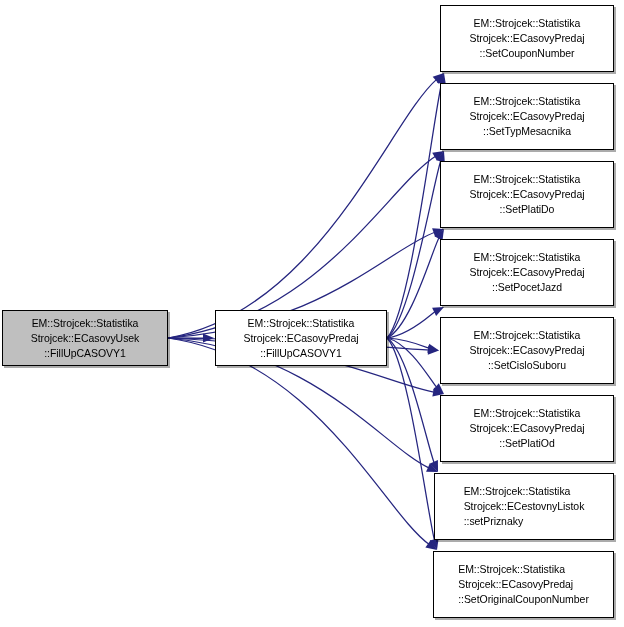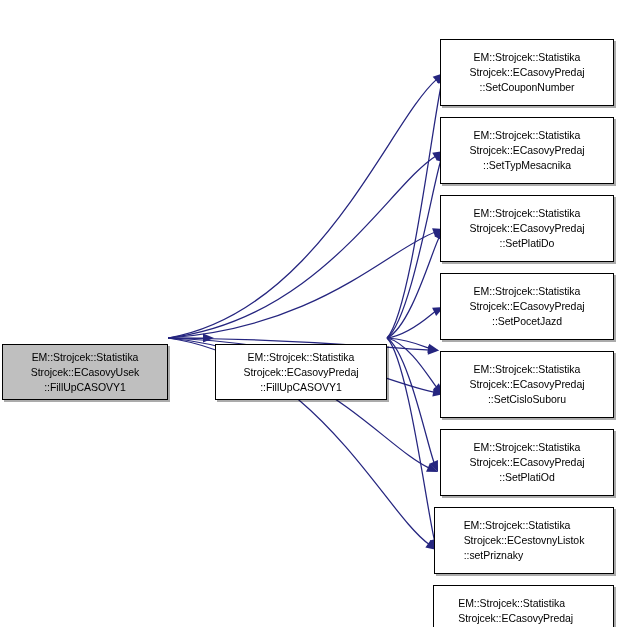--- a/index.html
+++ b/index.html
@@ -25,21 +25,20 @@
   .node {
     position: absolute;
     box-sizing: border-box;
     border: 1px solid #000000;
     background: #ffffff;
     box-shadow: 2px 2px 0 rgba(0,0,0,0.33);
     display: flex;
     align-items: center;
     justify-content: center;
     z-index: 5;
-    margin-top: 34px;
   }
   .node .label {
     font-size: 10.5px;
     line-height: 15px;
     color: #000000;
     text-align: center;
     white-space: pre-line;
     letter-spacing: -0.05px;
     padding: 0 2px;
   }

